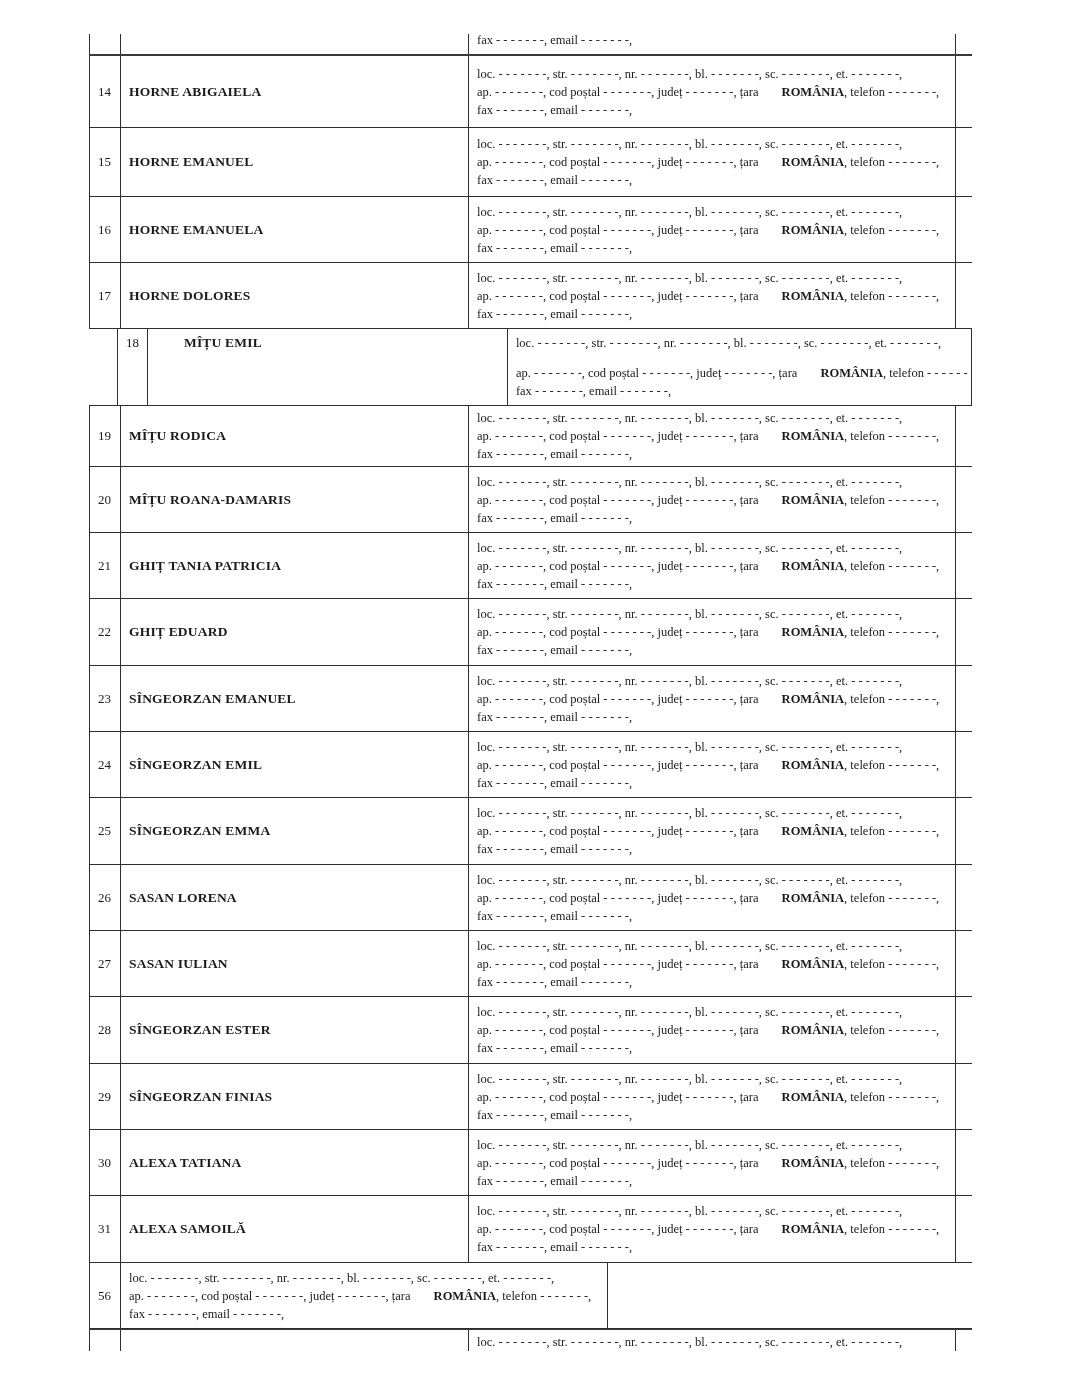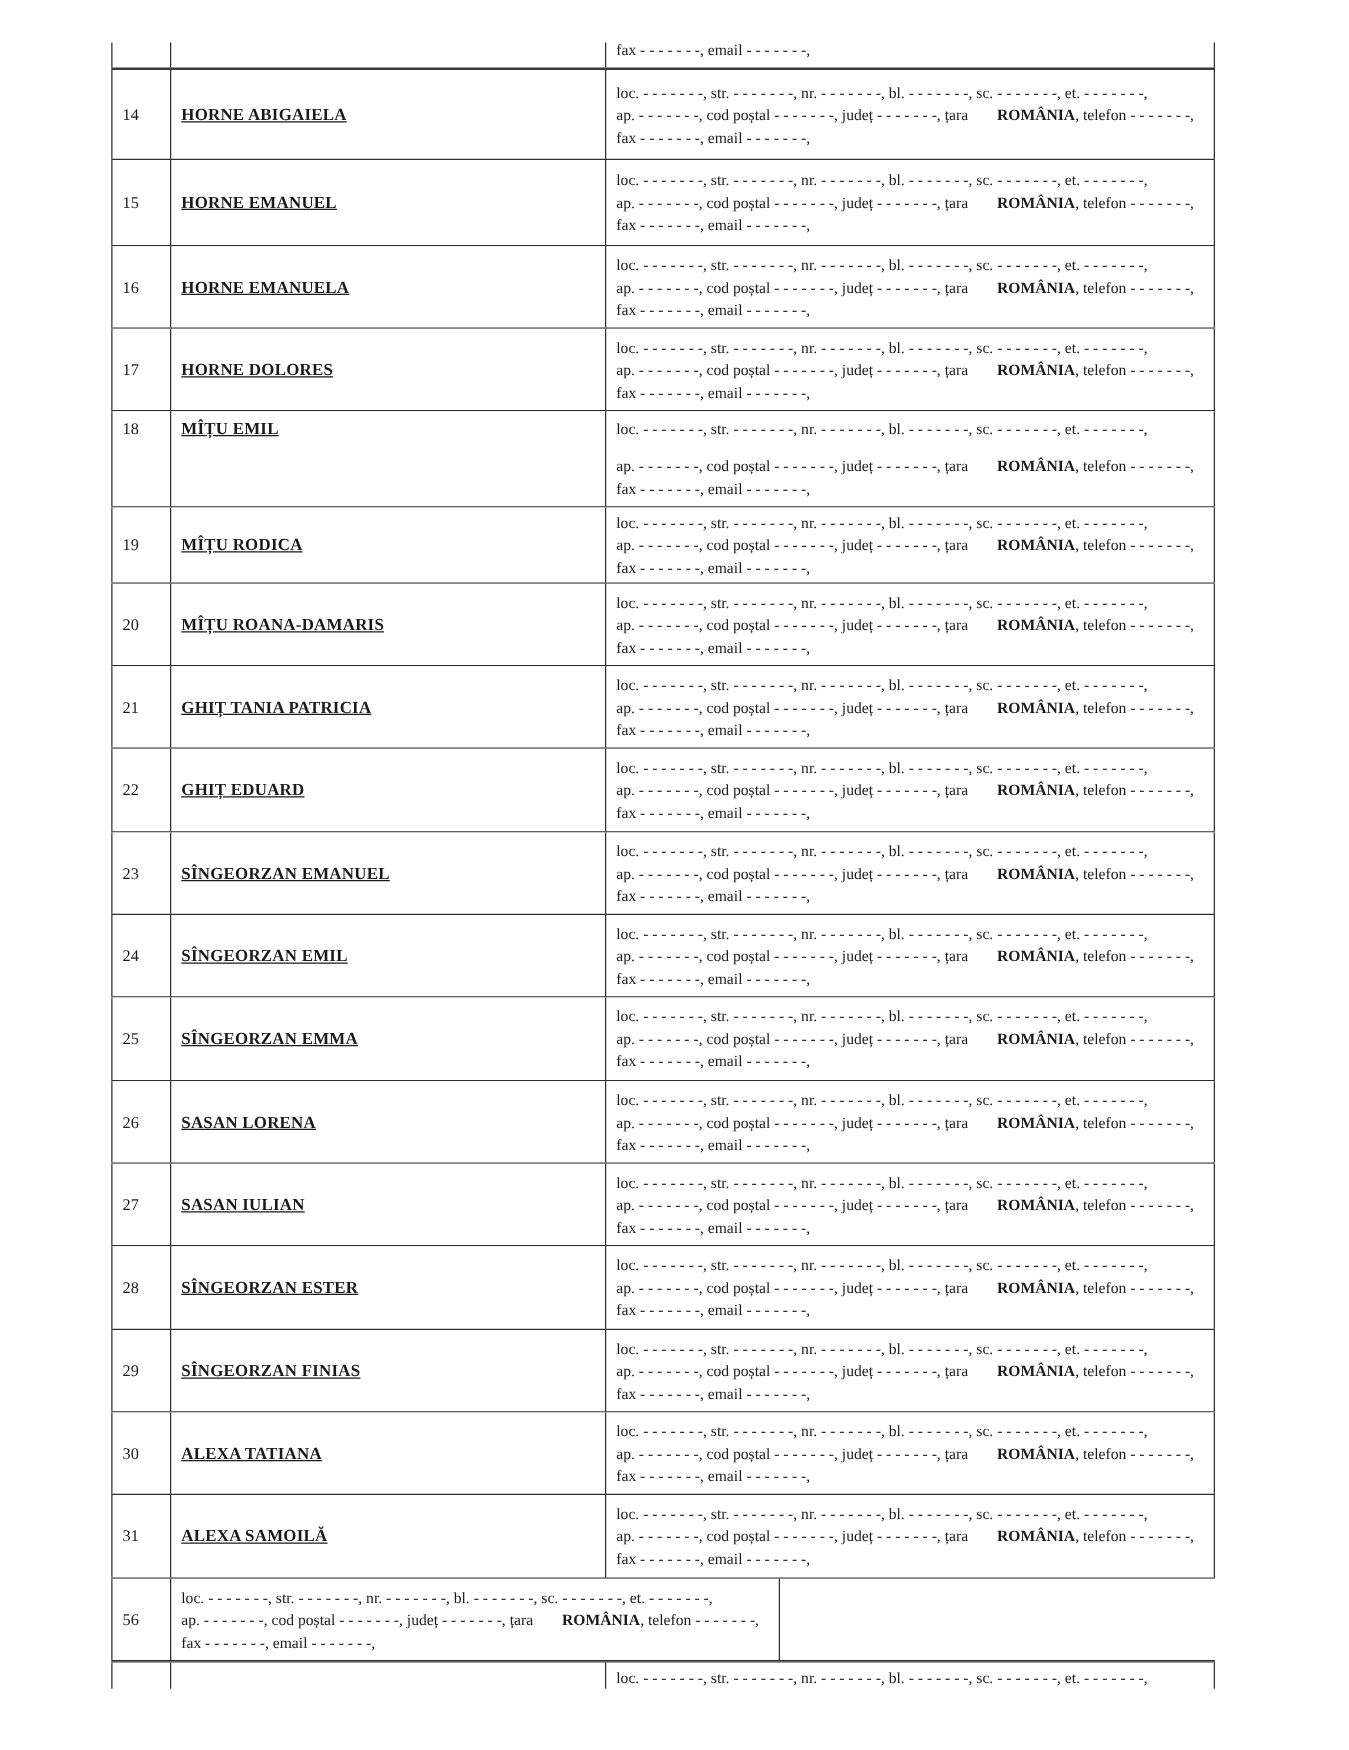--- a/index.html
+++ b/index.html
@@ -36,39 +36,38 @@
   .row.partial-bottom {
     height: 22px;
     border-top: 1px solid #3a3a3a;
     border-bottom: none;
   }
   .cell {
     box-sizing: border-box;
     overflow: hidden;
   }
   .c-num {
-    width: 48px;
+    width: 32px;
     border-left: 1px solid #2e2e2e;
     border-right: 1px solid #2e2e2e;
     display: flex;
     align-items: center;
     padding-left: 8px;
     font-size: 13px;
   }
   .c-name {
     width: 348px;
     border-right: 1px solid #2e2e2e;
     display: flex;
     align-items: center;
     padding-left: 8px;
     padding-right: 6px;
     font-weight: bold;
     font-size: 13.5px;
     letter-spacing: 0.2px;
-    text-decoration: underline;
   }
   .c-addr {
     width: 487px;
     border-right: 1px solid #2e2e2e;
     display: flex;
     flex-direction: column;
     justify-content: center;
     padding-left: 8px;
     padding-right: 4px;
     font-size: 12.5px;
@@ -76,20 +75,21 @@
   .addr-line {
     line-height: 18px;
     white-space: nowrap;
   }
   .addr-line b { font-weight: 700; padding-left: 20px; }
   
   .row.top-aligned .c-num,
   .row.top-aligned .c-name {
     align-items: flex-start;
     padding-top: 6px;
+    margin-left: 28px;
   }
   .row.gap-after-first .addr-line:first-child {
     margin-bottom: 12px;
   }
   
   .partial-top .addr-line {
     margin-top: -8px;
   }
   .partial-bottom .c-addr {
     justify-content: flex-start;

